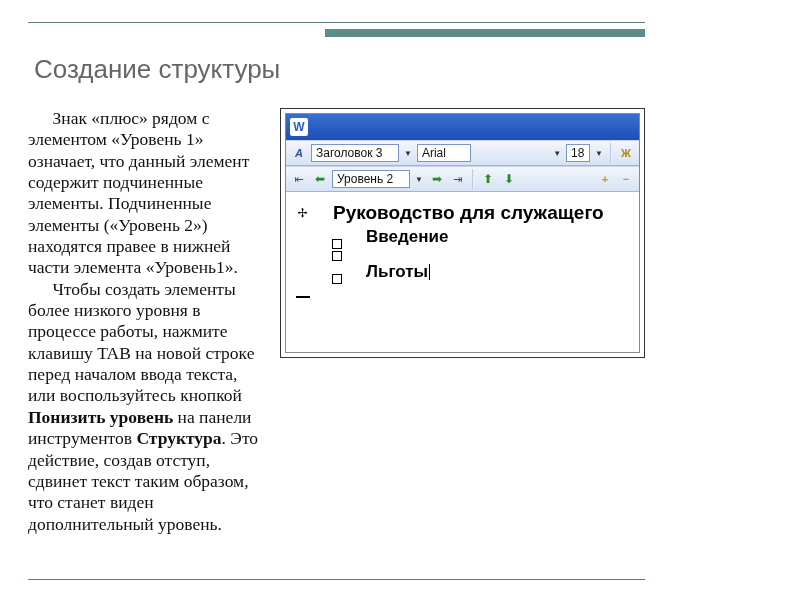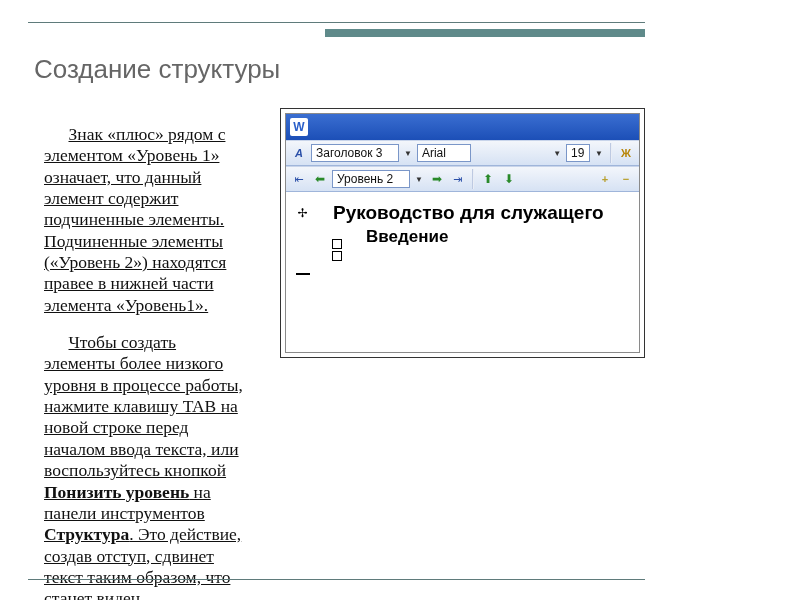--- a/index.html
+++ b/index.html
@@ -67,21 +67,21 @@
     display: flex;
     gap: 14px;
   }
   .text-col {
     flex: 1;
     font-family: "Times New Roman", serif;
     font-size: 17.5px;
     line-height: 1.22;
     color: #111;
   }
-  .text-col p { text-indent: 1.4em; margin: 16px; text-decoration: underline; }
+  .text-col p { text-indent: 1.4em; margin: 0; }
   .text-col .bold { font-weight: bold; }
   .shot-col {
     width: 365px;
   }
   .shot-frame {
     border: 1px solid #333;
     padding: 4px;
     background: #fff;
   }
   .word-window {
@@ -221,21 +221,21 @@
             <div class="tb-field" style="width:88px">
               <span>Заголовок 3</span>
             </div>
             <span class="dd-arrow">▼</span>
             <div class="tb-field" style="width:54px">
               <span>Arial</span>
             </div>
             <div style="flex:1"></div>
             <span class="dd-arrow">▼</span>
             <div class="tb-field" style="width:24px">
-              <span>19</span>
+              <span>18</span>
             </div>
             <span class="dd-arrow">▼</span>
             <div class="divider"></div>
             <div class="tb-btn bold-btn">Ж</div>
           </div>
 
           <div class="toolbar2">
             <div class="tb-btn arrow-blue">⇤</div>
             <div class="tb-btn arrow-btn">⬅</div>
             <div class="tb-field" style="width:78px">
@@ -257,20 +257,24 @@
               <span class="handle plus"></span>
               <span style="font-size:19px">Руководство для служащего</span>
             </div>
             <div class="doc-line sub">
               <span class="handle box"></span>
               <span>Введение</span>
             </div>
             <div class="doc-line sub">
               <span class="handle box"></span>
             </div>
+            <div class="doc-line sub">
+              <span class="handle box"></span>
+              <span><span>Льготы</span><span class="cursor-line"></span></span>
+            </div>
             <div class="doc-line" style="margin-top:4px">
               <span class="handle dash"></span>
             </div>
           </div>
 
         </div>
       </div>
     </div>
   </div>
 

